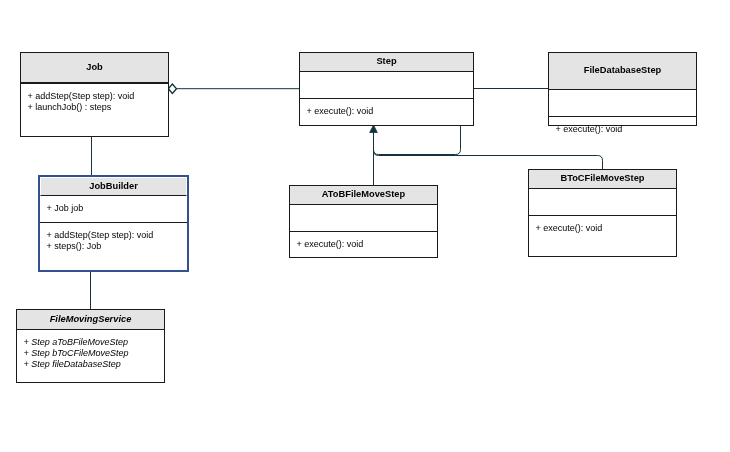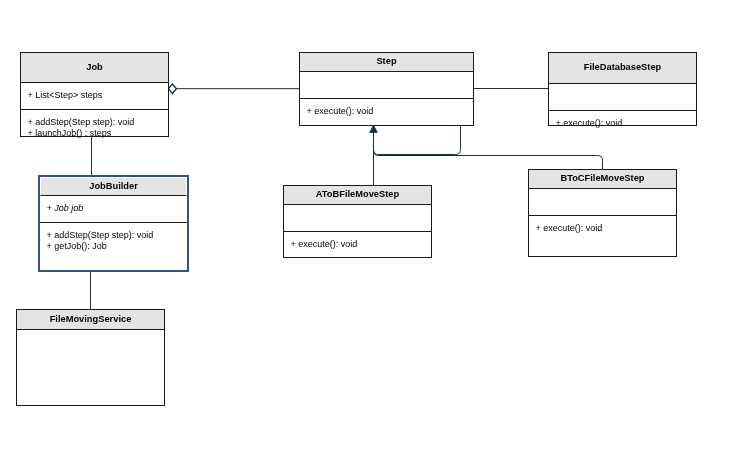--- a/index.html
+++ b/index.html
@@ -35,64 +35,66 @@
       <path d="M 373.5 185.5 L 373.5 131.8" fill="none" stroke="#15323f" stroke-width="1" stroke-linecap="butt" stroke-linejoin="round"></path>
       <path d="M 602.5 185.5 L 602.5 160.5 Q 602.5 155.5 597.5 155.5 L 378.5 155.5 Q 373.5 155.5 373.5 150.5 L 373.5 131.8" fill="none" stroke="#15323f" stroke-width="1" stroke-linecap="butt" stroke-linejoin="round"></path>
       <path d="M 548 88.5 L 465.5 88.5 Q 460.5 88.5 460.5 93.5 L 460.5 149.5 Q 460.5 154.5 455.5 154.5 L 378.5 154.5 Q 373.5 154.5 373.5 149.5 L 373.5 131.8" fill="none" stroke="#15323f" stroke-width="1" stroke-linecap="butt" stroke-linejoin="round"></path>
       <path d="M 168.3 88.7 L 172.4 84.0 L 176.5 88.7 L 172.4 93.4 Z" fill="#ffffff" stroke="#15323f" stroke-width="1.35" stroke-linejoin="miter"></path>
       <path d="M 373.5 125.0 L 377.3 132.5 L 369.7 132.5 Z" fill="#15323f" stroke="#15323f" stroke-width="0.8" stroke-linejoin="miter"></path>
     </svg>
 <div class="umlbox" style="left: 20px; top: 52px; width: 149px; height: 85px;">
       <div class="umlhead" style="height: 30px;">
         <span>Job</span>
       </div>
-      <div class="umlsec" style="height: 26px;">
-        <div class="umlrow">+ List&lt;Step&gt; steps</div>
-      </div>
       <div class="umlsec divider">
         <div class="umlrow">+ addStep(Step step): void</div>
         <div class="umlrow">+ launchJob() : steps</div>
       </div>
     </div>
     <div class="umlbox hl" style="left: 16px; top: 175px; width: 151px; height: 97px; margin-left: 22px;">
       <div class="umlhead" style="height: 19px;">
         <span>JobBuilder</span>
       </div>
-      <div class="umlsec" style="height: 26px; font-style: italic;">
+      <div class="umlsec" style="height: 26px;">
         <div class="umlrow">+ Job job</div>
       </div>
       <div class="umlsec divider">
         <div class="umlrow">+ addStep(Step step): void</div>
-        <div class="umlrow">+ getJob(): Job</div>
+        <div class="umlrow">+ steps(): Job</div>
       </div>
     </div>
-    <div class="umlbox" style="left: 16px; top: 309px; width: 149px; height: 97px;">
+    <div class="umlbox" style="left: 16px; top: 309px; width: 149px; height: 74px; font-style: italic;">
       <div class="umlhead" style="height: 20px;">
         <span>FileMovingService</span>
+      </div>
+      <div class="umlsec" style="height: 49px;">
+        <div class="umlrow">+ Step aToBFileMoveStep</div>
+        <div class="umlrow">+ Step bToCFileMoveStep</div>
+        <div class="umlrow">+ Step fileDatabaseStep</div>
       </div>
     </div>
     <div class="umlbox" style="left: 299px; top: 52px; width: 175px; height: 74px;">
       <div class="umlhead" style="height: 19px;">
         <span>Step</span>
       </div>
       <div class="umlsec" style="height: 26px;"></div>
       <div class="umlsec divider">
         <div class="umlrow">+ execute(): void</div>
       </div>
     </div>
     <div class="umlbox" style="left: 548px; top: 52px; width: 149px; height: 74px;">
-      <div class="umlhead" style="height: 31px;">
+      <div class="umlhead" style="height: 37px;">
         <span>FileDatabaseStep</span>
       </div>
       <div class="umlsec" style="height: 26px;"></div>
       <div class="umlsec divider">
         <div class="umlrow">+ execute(): void</div>
       </div>
     </div>
-    <div class="umlbox" style="left: 283px; top: 185px; width: 149px; height: 73px;">
+    <div class="umlbox" style="left: 289px; top: 185px; width: 149px; height: 73px;">
       <div class="umlhead" style="height: 19px;">
         <span>AToBFileMoveStep</span>
       </div>
       <div class="umlsec" style="height: 26px;"></div>
       <div class="umlsec divider">
         <div class="umlrow">+ execute(): void</div>
       </div>
     </div>
     <div class="umlbox" style="left: 528px; top: 169px; width: 149px; height: 88px;">
       <div class="umlhead" style="height: 19px;">

